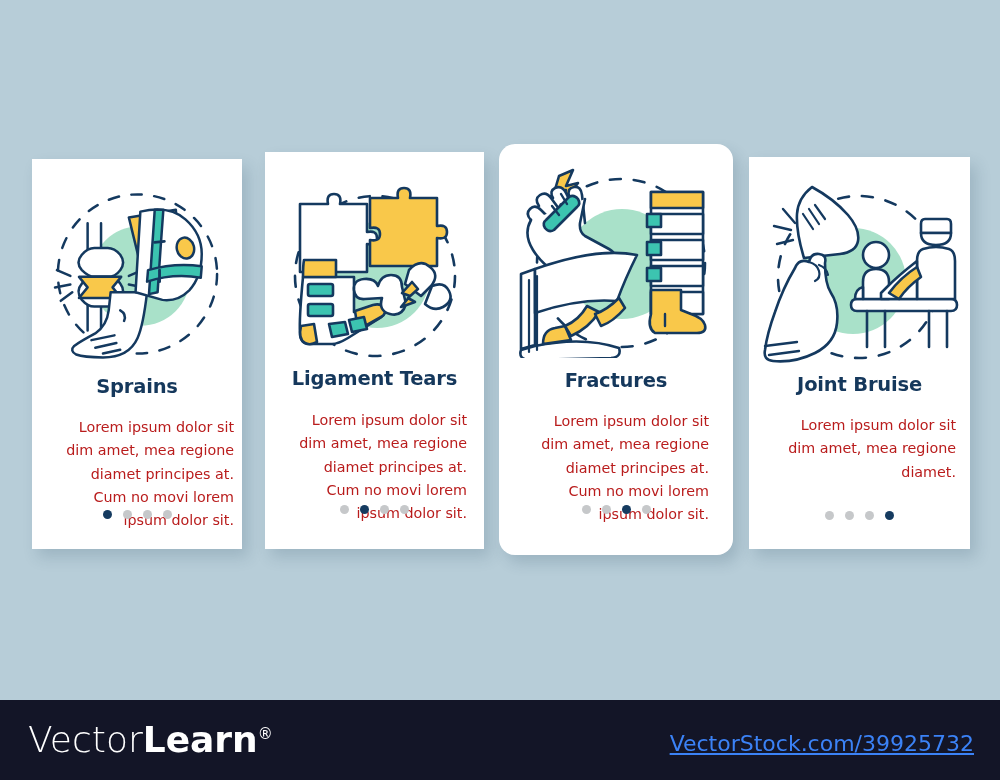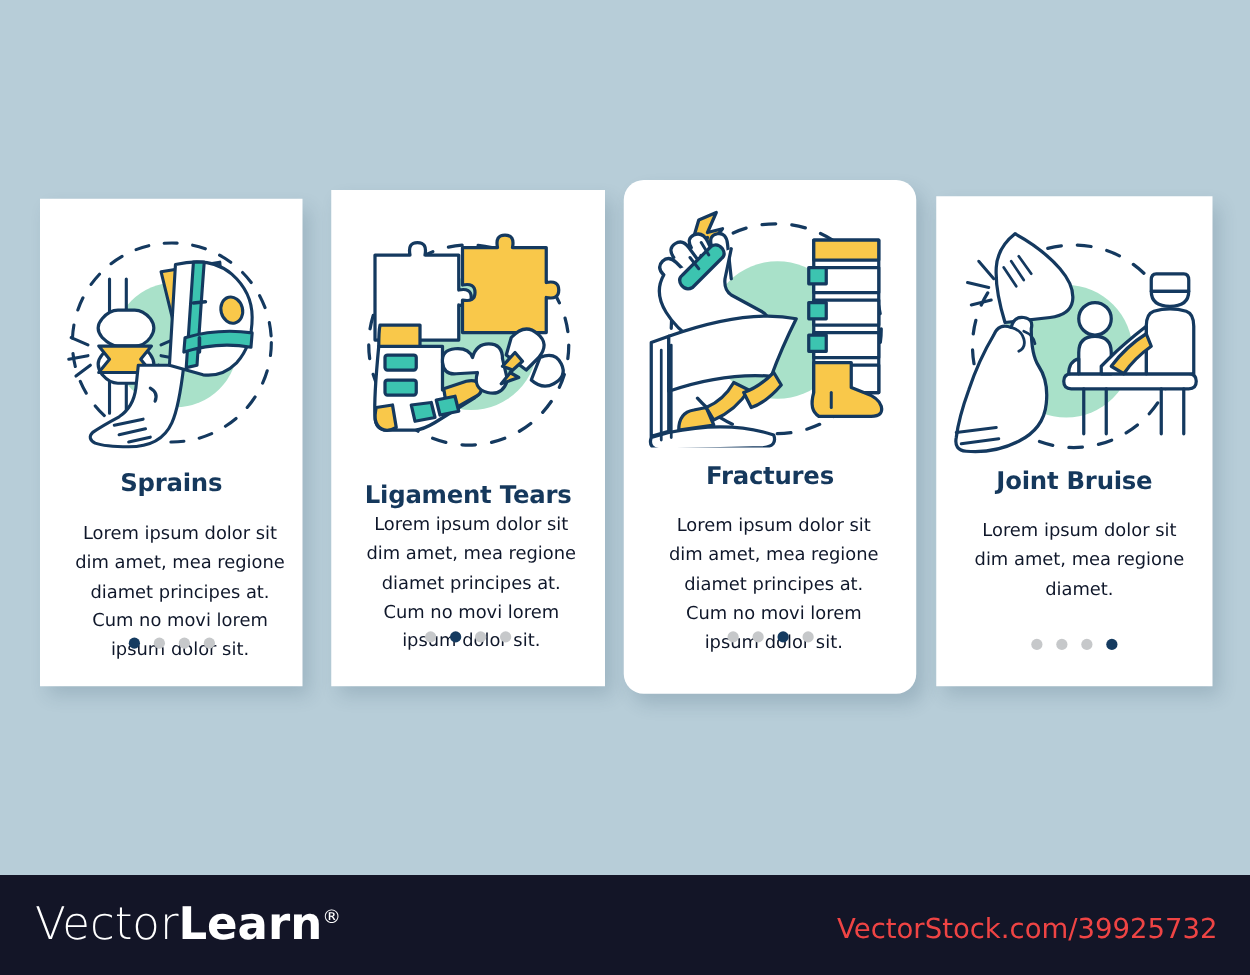--- a/index.html
+++ b/index.html
@@ -54,25 +54,25 @@
     text-align: center;
     color: #15385c;
     font-family: "DejaVu Sans", sans-serif;
     font-weight: bold;
     font-size: 19.5px;
     letter-spacing: -0.2px;
   }
 
   .card-body {
     position: absolute;
-    color: #0f172a;
+    color: #b91c1c;
     font-family: "DejaVu Sans", sans-serif;
     font-size: 14.3px;
     line-height: 1.63;
-    text-align: center;
+    text-align: right;
   }
 
   .dots {
     position: absolute;
     left: 0;
     width: 100%;
     display: flex;
     justify-content: center;
     align-items: center;
     gap: 11px;
@@ -119,24 +119,25 @@
     font-size: 36px;
     white-space: nowrap;
   }
   #logo .thin { font-weight: 300; margin-top: 36px; }
   #logo .bold { font-weight: bold; }
   #logo .reg  { font-size: 15px; vertical-align: super; font-weight: normal; }
   #site-url {
     position: absolute;
     right: 26px;
     top: 31px;
-    color: #ef4444;
+    color: #3b82f6;
     font-family: "DejaVu Sans", sans-serif;
     font-size: 22px;
     white-space: nowrap;
+    text-decoration: underline;
   }
 </style>
 </head>
 <body>
 
 <div id="stage">
 
   <div id="cards">
 
     <div class="card" style="left:32px; top:159px; width:210px; height:390px;">
@@ -203,21 +204,21 @@
           </g>
           <g fill="none" stroke="#14395f" stroke-width="2.6" stroke-linejoin="round" stroke-linecap="round">
             <path d="M144 90 q11 -12 21 -3 q10 8 1 19 l-10 10 l-16 -12 z" fill="#ffffff"></path>
             <path d="M167 106 q12 -5 17 5 q5 10 -6 16 q-9 5 -18 -3 z" fill="#ffffff"></path>
             <path d="M141 124 q-4 13 -16 10 q-12 -3 -8 -16 l-17 1 q-10 1 -11 -9 q-1 -10 10 -11 q11 -1 14 7 q3 -11 13 -11 q11 0 11 12 z" fill="#ffffff"></path>
             <path d="M147 102 l-10 11 l8 3 l-9 11 l14 -5 l-7 -4 l10 -9 z" fill="#f9c84a"></path>
           </g>
         </svg>
       </div>
 
-      <div class="card-title" style="top:232px;">Ligament Tears</div>
+      <div class="card-title" style="top:215px;">Ligament Tears</div>
 
       <div class="card-body" style="left:22px; top:257px; width:180px;">Lorem ipsum dolor sit dim amet, mea regione diamet principes at. Cum no movi lorem ipsum dolor sit.</div>
 
       <div class="dots" style="top:353px;">
         <span class="dot"></span>
         <span class="dot active"></span>
         <span class="dot"></span>
         <span class="dot"></span>
       </div>
     </div>

